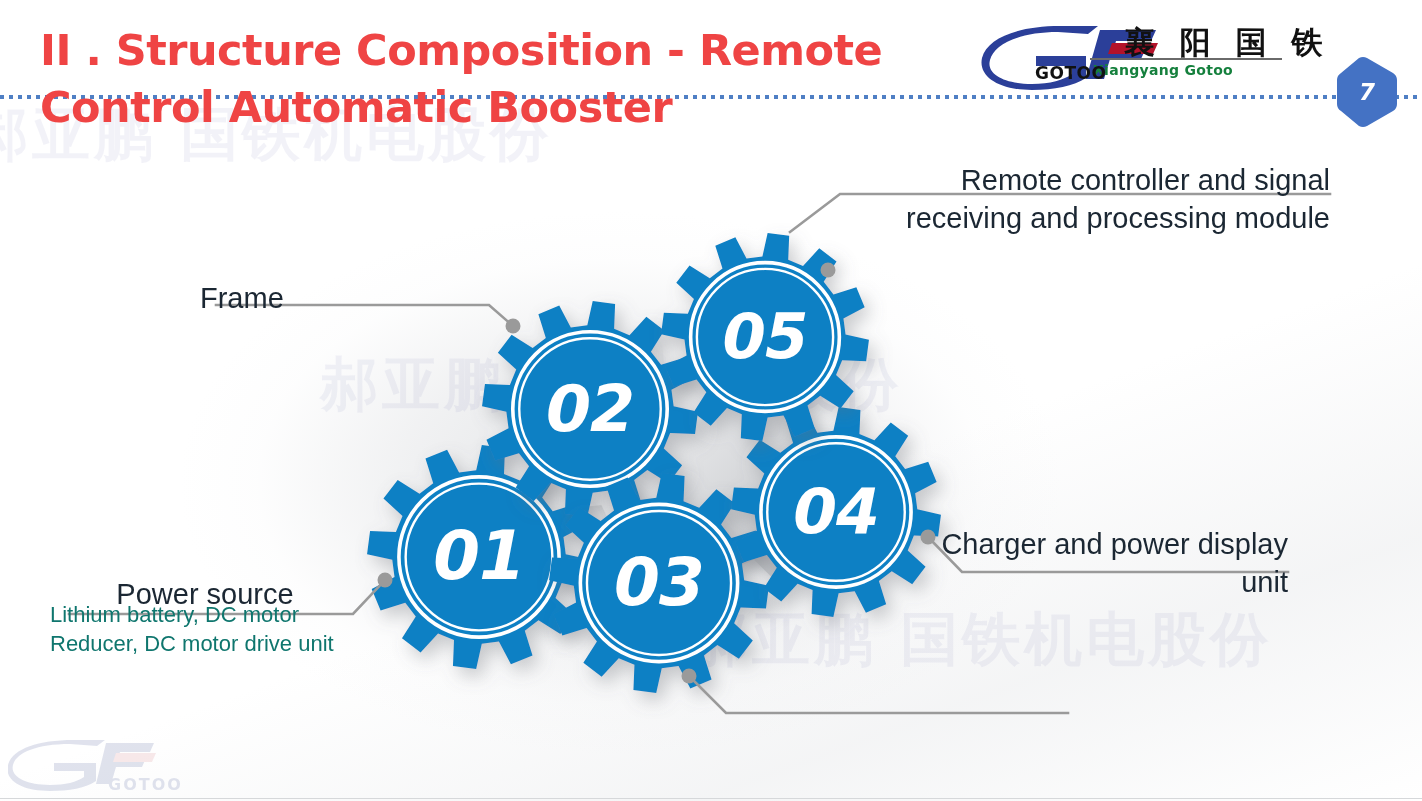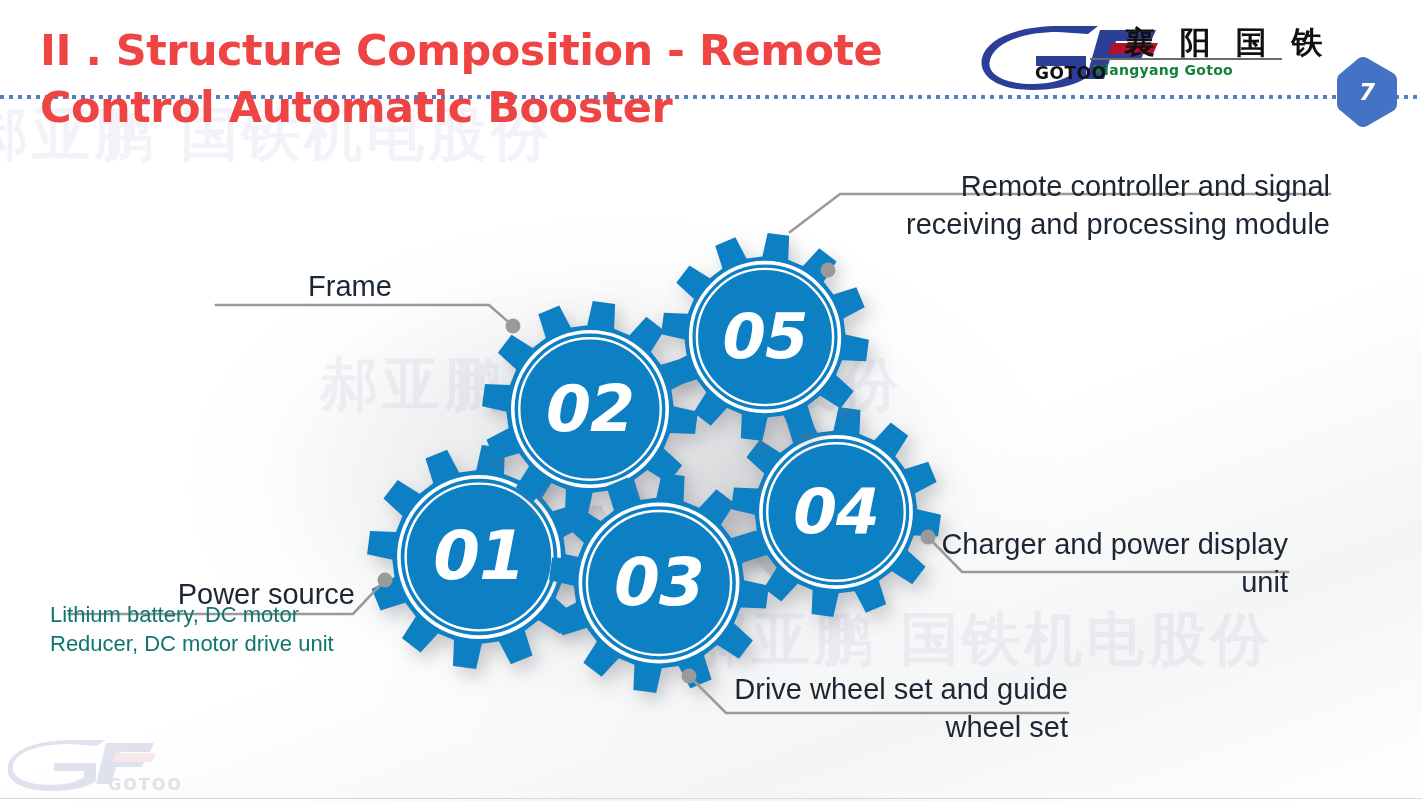--- a/index.html
+++ b/index.html
@@ -178,23 +178,23 @@
   .label {
     position: absolute;
     font-family: "Liberation Sans", sans-serif;
     font-size: 29px;
     line-height: 1.31;
     color: #1b2733;
     z-index: 6;
     white-space: pre-line;
   }
 
-  .label-frame      { left: 200px;  top: 268px;  width: 300px; text-align: center; }
-  .label-remote     { left: 860px;  top: 168px;  width: 470px; text-align: right; }
-  .label-power      { left: 55px;   top: 576px;  width: 300px; text-align: right; }
+  .label-frame      { left: 200px;  top: 280px;  width: 300px; }
+  .label-remote     { left: 860px;  top: 162px;  width: 470px; text-align: right; }
+  .label-power      { left: 55px;   top: 576px;  width: 300px; text-align: center; }
   .label-charger    { left: 940px;  top: 526px;  width: 348px; text-align: right; }
   .label-drive      { left: 720px;  top: 671px;  width: 348px; text-align: right; }
 
   .sublabel {
     position: absolute;
     font-family: "Liberation Sans", sans-serif;
     font-size: 22px;
     line-height: 1.32;
     color: #0f766e;
     z-index: 6;
@@ -333,21 +333,20 @@
       <circle cx="689" cy="676" r="7.5"></circle>
     </g>
   </svg>
 
   <div class="label label-frame">Frame</div>
   <div class="label label-remote">Remote controller and signal receiving and processing module</div>
   <div class="label label-power">Power source</div>
   <div class="sublabel">Lithium battery, DC motor
 Reducer, DC motor drive unit</div>
   <div class="label label-charger">Charger and power display unit</div>
-  <div class="label label-drive">Drive wheel set and guide wheel set</div>
 
   <svg class="footer-logo" viewBox="0 0 200 58">
     <path d="M62 6 C28 6 8 15 5 27 C2 39 18 47 42 47 C57 47 69 44 76 39 L76 33 L46 33 L46 25 L88 25 L88 43 C78 50 61 53 42 53 C13 53 -4 42 0 27 C4 11 30 2 65 2 L97 2 L89 8 Z" fill="#9aa3c6"></path>
     <path d="M98 5 L146 5 L142 14 L112 14 L110 20 L138 20 L134 29 L108 29 L103 46 L88 46 L98 5 Z" fill="#9aa3c6"></path>
     <path d="M108 15 L148 15 L144 24 L105 24 Z" fill="#e8b6bb"></path>
     <text x="100" y="52" font-family="DejaVu Sans, sans-serif" font-size="16" font-weight="700" fill="#9aa3c6" letter-spacing="2">GOTOO</text>
   </svg>
   <div class="footer-rule"></div>
 
 </div>

